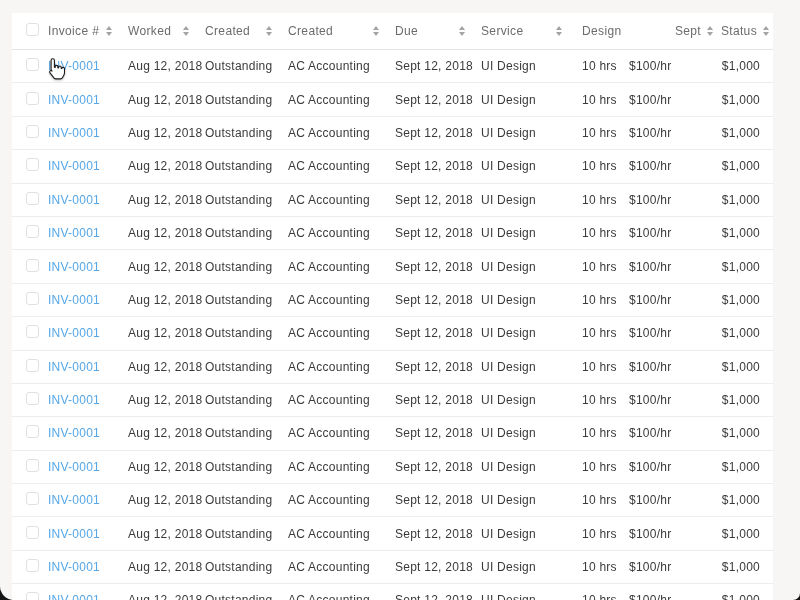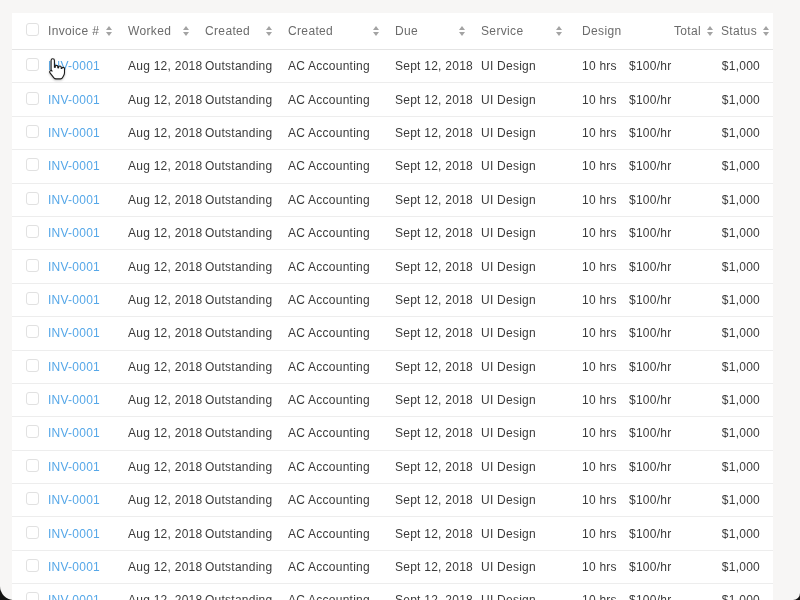--- a/index.html
+++ b/index.html
@@ -129,21 +129,21 @@
                 </span>
               </div>
             </th>
             <th>
               <div class="th-inner no-sort">
                 <span>Design</span>
               </div>
             </th>
             <th>
               <div class="th-inner right">
-                <span>Total</span>
+                <span>Sept</span>
                 <span class="sort">
                   <i class="up"></i>
                   <i class="dn"></i>
                 </span>
               </div>
             </th>
             <th>
               <div class="th-inner right">
                 <span>Status</span>
                 <span class="sort">

